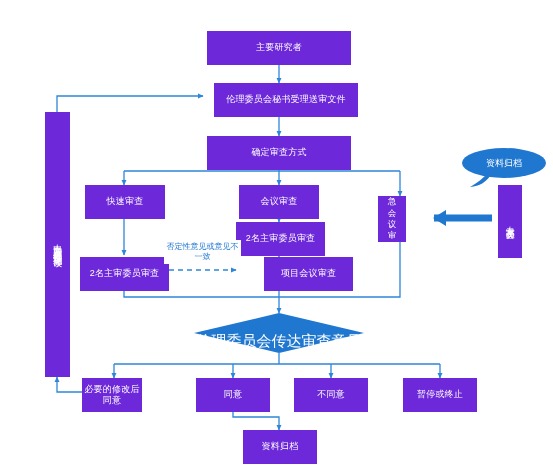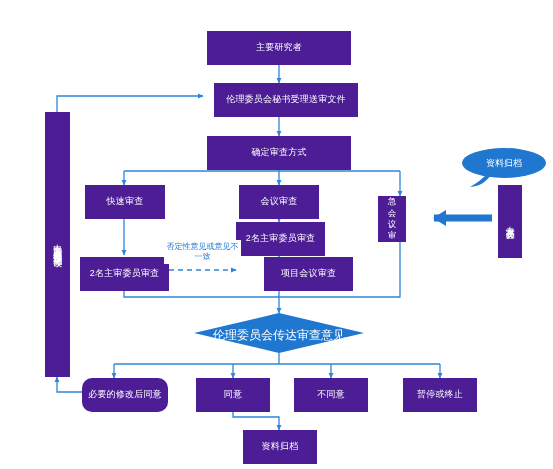--- a/index.html
+++ b/index.html
@@ -18,21 +18,21 @@
   svg#wires {
     position: absolute;
     left: 0;
     top: 0;
     width: 553px;
     height: 469px;
     pointer-events: none;
   }
   .node {
     position: absolute;
-    background: #4c1d95;
+    background: #6d28d9;
     color: #ffffff;
     display: flex;
     align-items: center;
     justify-content: center;
     text-align: center;
     font-size: 9px;
     line-height: 1.25;
     letter-spacing: 0.2px;
     box-sizing: border-box;
     padding: 17px 2px;
@@ -51,28 +51,28 @@
     position: absolute;
   }
   .diamond-wrap svg {
     position: absolute;
     left: 0;
     top: 0;
   }
   .diamond-label {
     position: absolute;
     left: 0;
-    top: 2px;
+    top: 8px;
     width: 100%;
     height: 100%;
     display: flex;
     align-items: center;
     justify-content: center;
     color: #ffffff;
-    font-size: 12px;
+    font-size: 15px;
     text-align: right;
   }
   .bubble {
     position: absolute;
     background: #1f77d0;
     color: #ffffff;
     border-radius: 50%;
     display: flex;
     align-items: center;
     justify-content: center;
@@ -217,21 +217,21 @@
     <span>否定性意见或意见不一致</span>
   </div>
 
   <div class="diamond-wrap" style="left:194px; top:313px; width:170px; height:40px;">
     <svg width="170" height="40" viewBox="0 0 170 40">
       <polygon points="85,0 170,20 85,40 0,20" fill="#1f77d0"></polygon>
     </svg>
     <div class="diamond-label">伦理委员会传达审查意见</div>
   </div>
 
-  <div class="node" style="left:82px; top:378px; width:86px; height:27px;border-radius:10px;">
+  <div class="node" style="left:82px; top:378px; width:60px; height:27px;">
     <span>必要的修改后同意</span>
   </div>
 
   <div class="node" style="left:196px; top:378px; width:74px; height:27px;">
     <span>同意</span>
   </div>
 
   <div class="node" style="left:294px; top:378px; width:74px; height:27px;">
     <span>不同意</span>
   </div>

